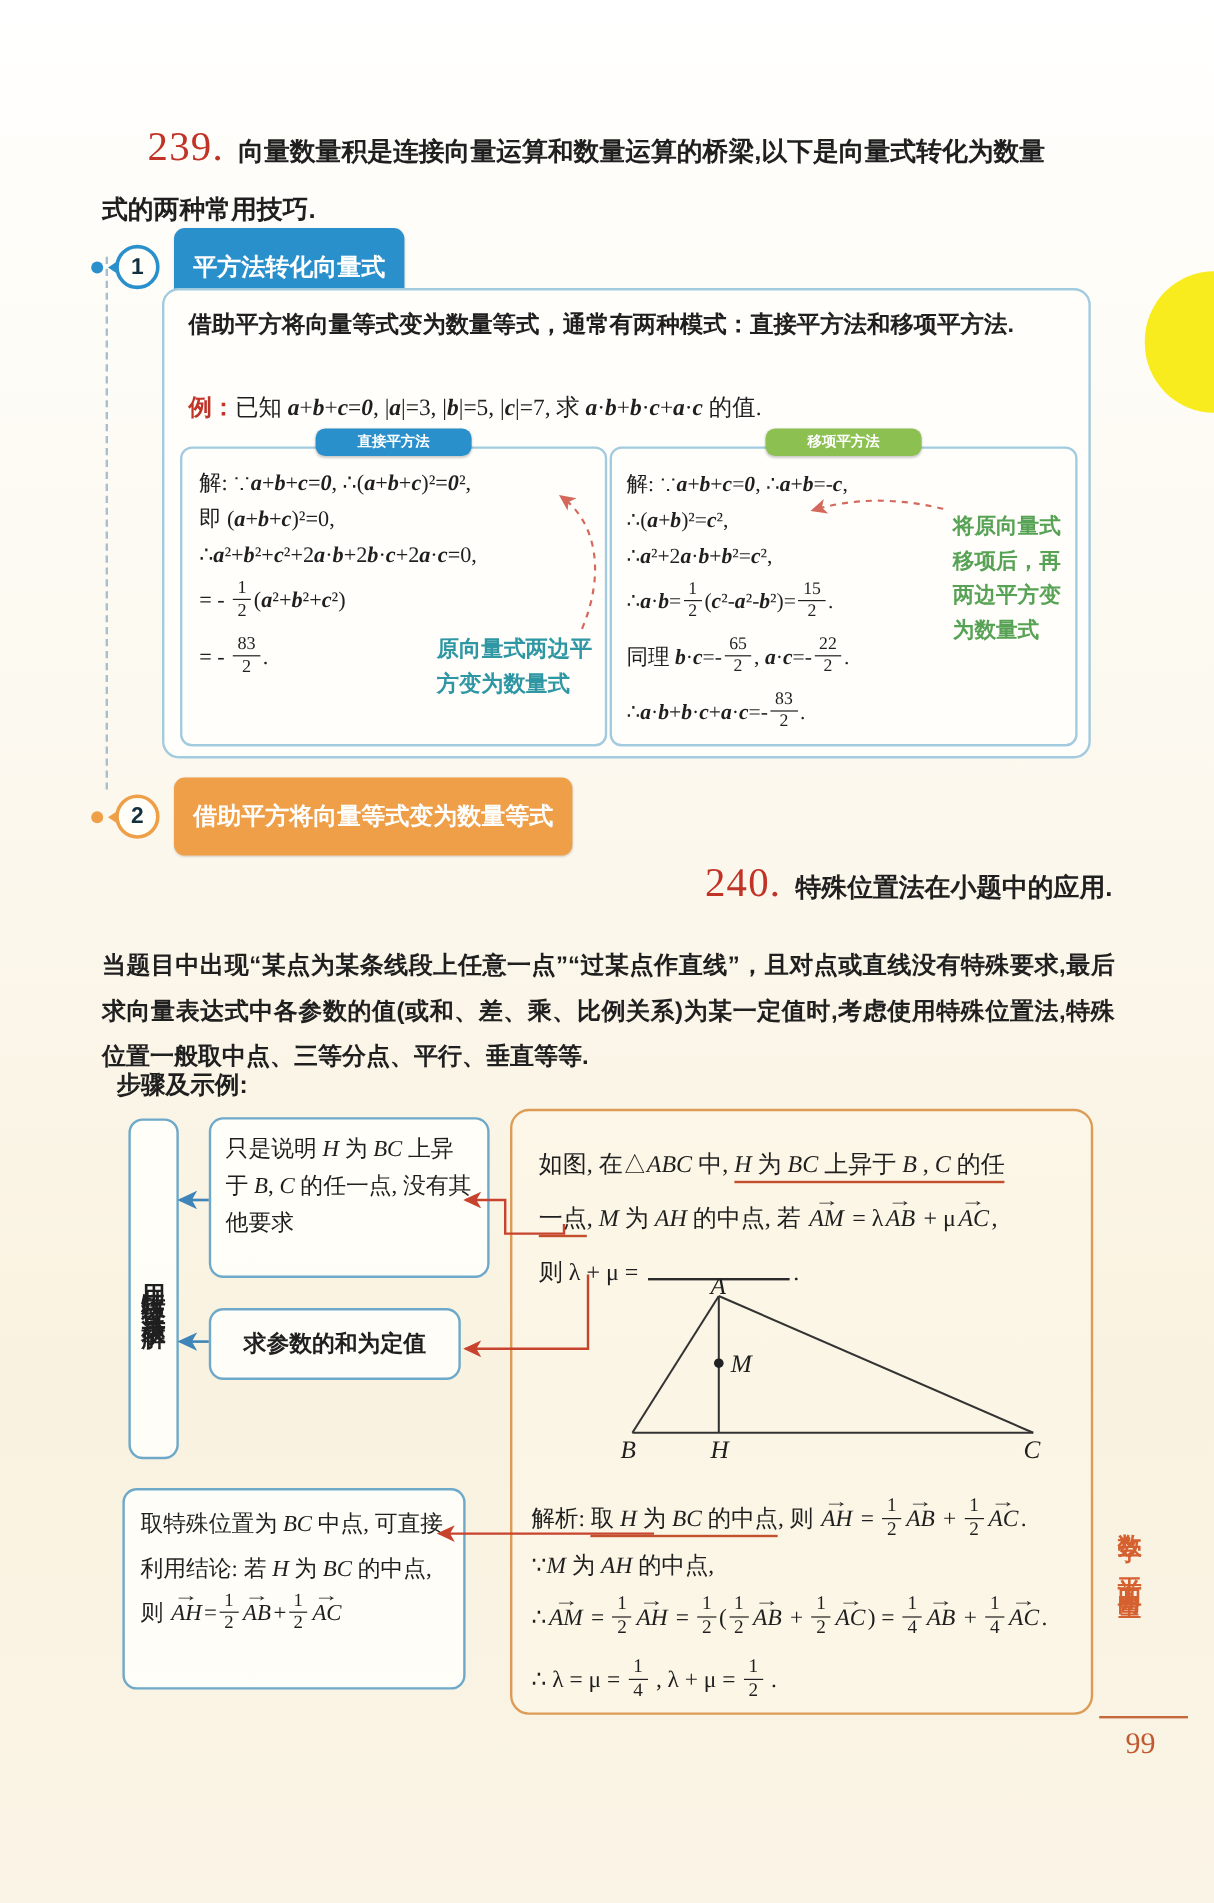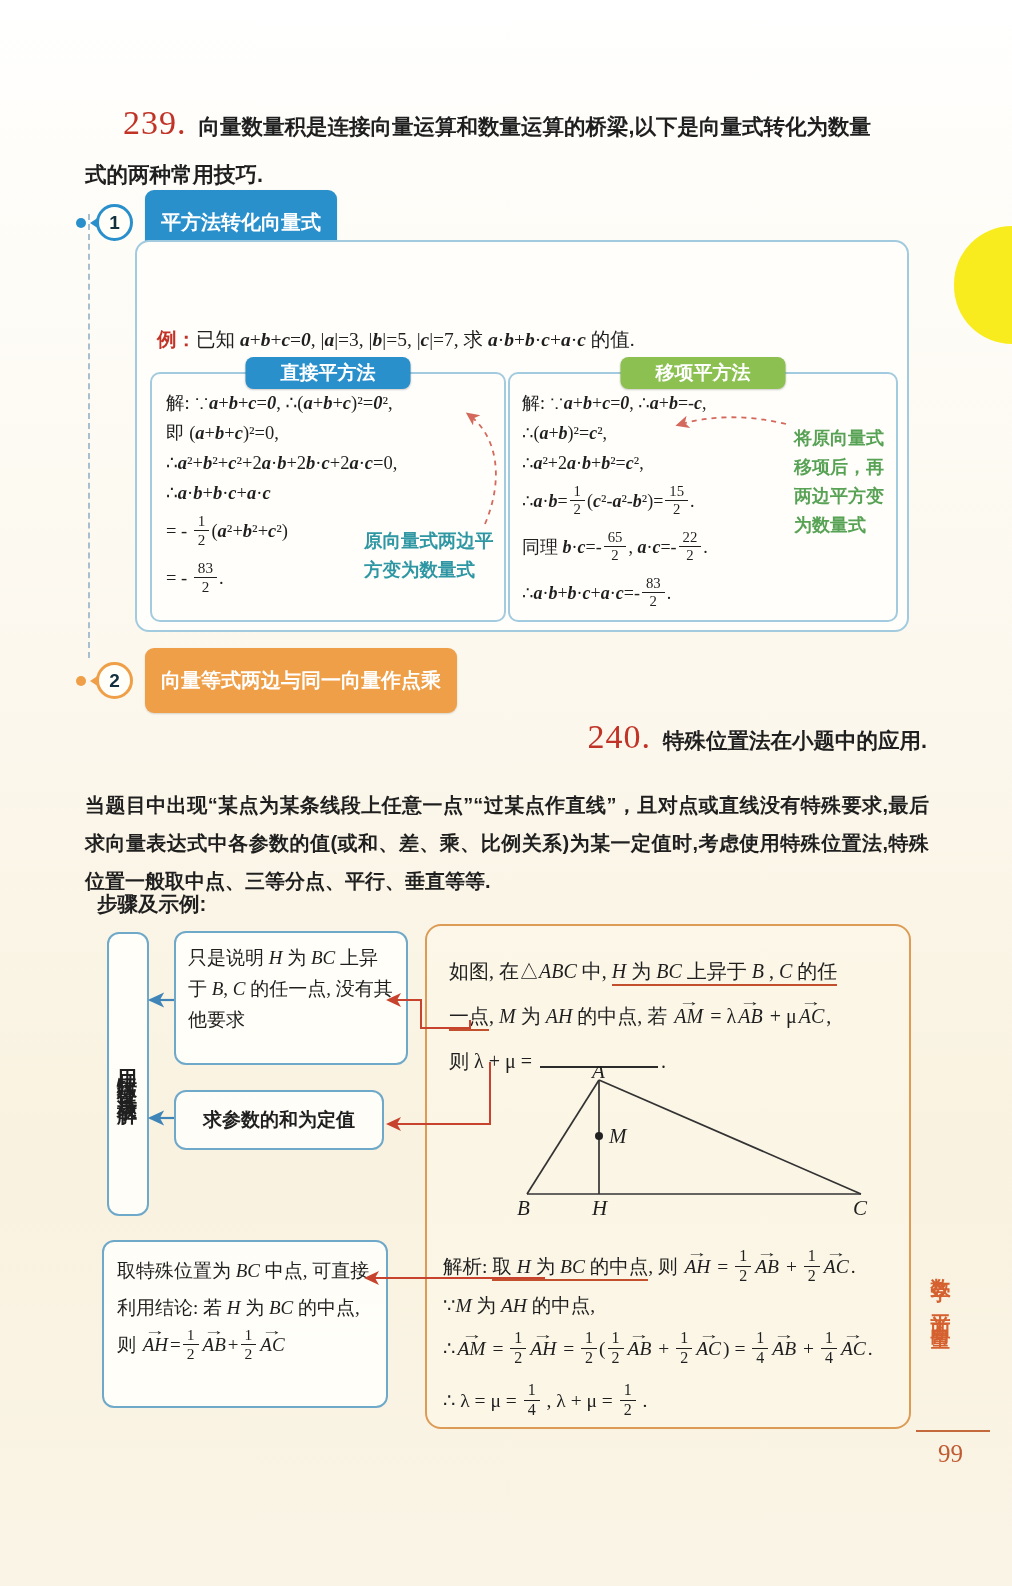--- a/index.html
+++ b/index.html
@@ -23,21 +23,21 @@
   .pin{display:flex;align-items:center;}
   .pin-dot{width:10px;height:10px;border-radius:50%;}
   .pin-tri{width:0;height:0;border-top:10px solid transparent;border-bottom:10px solid transparent;margin-left:4px;margin-right:-9px;}
   .pin-circle{width:31px;height:31px;border-radius:50%;background:#fffef8;display:flex;align-items:center;justify-content:center;
     font-size:19px;font-weight:700;color:#13303f;position:relative;z-index:1;}
   .pill{color:#fff;font-weight:700;font-size:20px;padding:19px 16px;border-radius:9px;white-space:nowrap;margin-left:12px;
     box-shadow:0 1px 2px rgba(0,0,0,.15);}
   .dash-line{position:absolute;border-left:2px dashed #a8bfcf;width:0;}
   
   .round-box{position:absolute;border-radius:14px;background:#fffefa;}
-  .tab{position:absolute;top:-17px;left:50%;transform:translateX(-50%);color:#fff;font-weight:700;font-size:19px;
+  .tab{position:absolute;top:-17px;left:50%;transform:translateX(-50%);color:#fff;font-weight:700;font-size:12px;
     padding:3px 35px;border-radius:8px;white-space:nowrap;box-shadow:0 1px 2px rgba(0,0,0,.2);}
   
   .ml{font-family:"Liberation Serif",serif;white-space:nowrap;}
   .mv{font-weight:700;font-style:italic;font-family:"Liberation Serif",serif;}
   .mi{font-style:italic;font-family:"Liberation Serif",serif;}
   .vec{position:relative;display:inline-block;font-style:italic;font-family:"Liberation Serif",serif;padding:0 2px;}
   .vec-arrow{position:absolute;top:-14px;left:50%;transform:translateX(-50%) scaleX(1.5);font-size:14px;font-style:normal;color:inherit;}
   .frac{display:inline-block;vertical-align:middle;text-align:center;font-size:.82em;line-height:1.05;margin:0 2px;position:relative;top:-2px;}
   .frac .num{display:block;border-bottom:1.5px solid currentColor;padding:0 4px 1px;}
   .frac .den{display:block;padding-top:1px;}
@@ -71,31 +71,31 @@
       <span class="pin-dot" style="background:var(--blue);"></span>
       <span class="pin-tri" style="border-right:15px solid var(--blue);"></span>
       <span class="pin-circle" style="border:3px solid var(--blue);">1</span>
     </span>
     <span class="pill" style="background:var(--blue);">平方法转化向量式</span>
   </div>
 
   <div class="dash-line" style="left:88px;top:214px;height:444px;"></div>
 
   <div class="round-box" style="left:135px;top:240px;width:770px;height:388px;border:2px solid var(--boxborder);">
+    <div class="abs" style="left:20px;top:12px;width:732px;font-size:19.5px;line-height:34px;font-weight:600;">借助平方将向量等式变为数量等式，通常有两种模式：直接平方法和移项平方法.</div>
     <div class="abs ml" style="left:20px;top:84px;font-size:19.5px;">
       <span style="color:var(--red);font-weight:700;font-family:'Liberation Sans',sans-serif;">例：</span><span>已知 <span class="mv">a</span>+<span class="mv">b</span>+<span class="mv">c</span>=<span class="mv">0</span>, |<span class="mv">a</span>|=3, |<span class="mv">b</span>|=5, |<span class="mv">c</span>|=7, 求 <span class="mv">a</span>·<span class="mv">b</span>+<span class="mv">b</span>·<span class="mv">c</span>+<span class="mv">a</span>·<span class="mv">c</span> 的值.</span>
     </div>
 
     <div class="round-box" style="left:13px;top:130px;width:352px;height:246px;border:2px solid var(--boxborder);border-radius:10px;">
       <span class="tab" style="background:var(--blue);">直接平方法</span>
       <div class="abs" style="left:14px;top:14px;font-size:18.5px;">
         <div class="ml lh30">解: ∵<span class="mv">a</span>+<span class="mv">b</span>+<span class="mv">c</span>=<span class="mv">0</span>, ∴(<span class="mv">a</span>+<span class="mv">b</span>+<span class="mv">c</span>)²=<span class="mv">0</span>²,</div>
         <div class="ml lh30">即 (<span class="mv">a</span>+<span class="mv">b</span>+<span class="mv">c</span>)²=0,</div>
         <div class="ml lh30">∴<span class="mv">a</span>²+<span class="mv">b</span>²+<span class="mv">c</span>²+2<span class="mv">a</span>·<span class="mv">b</span>+2<span class="mv">b</span>·<span class="mv">c</span>+2<span class="mv">a</span>·<span class="mv">c</span>=0,</div>
-        <div class="ml lh30">∴<span class="mv">a</span>·<span class="mv">b</span>+<span class="mv">b</span>·<span class="mv">c</span>+<span class="mv">a</span>·<span class="mv">c</span></div>
         <div class="ml lh46">= - <span class="frac"><span class="num">1</span><span class="den">2</span></span>(<span class="mv">a</span>²+<span class="mv">b</span>²+<span class="mv">c</span>²)</div>
         <div class="ml lh48">= - <span class="frac"><span class="num">83</span><span class="den">2</span></span>.</div>
       </div>
       <div class="note" style="left:212px;top:152px;width:134px;color:var(--tealnote);font-size:18.5px;line-height:29px;">原向量式两边平方变为数量式</div>
       <svg class="overlay" width="352" height="246" viewBox="0 0 352 246">
         <defs>
             <marker id="mrL" markerWidth="9" markerHeight="9" refX="6" refY="3.5" orient="auto">
               <path d="M7.5,3.5 L0,0 L2,3.5 L0,7 Z" fill="#d4685c"></path>
             </marker>
           </defs>
@@ -124,21 +124,21 @@
       </svg>
     </div>
   </div>
 
   <div class="point-row" style="left:76px;top:648px;">
     <span class="pin">
       <span class="pin-dot" style="background:var(--orange);"></span>
       <span class="pin-tri" style="border-right:15px solid var(--orange);"></span>
       <span class="pin-circle" style="border:3px solid var(--orange);">2</span>
     </span>
-    <span class="pill" style="background:var(--orange);">向量等式两边与同一向量作点乘</span>
+    <span class="pill" style="background:var(--orange);">借助平方将向量等式变为数量等式</span>
   </div>
 
   <div class="abs" style="left:85px;top:718px;width:842px;text-align:right;">
     <span class="sec-num" style="margin-left:38px;">240.</span><span class="sec-title">特殊位置法在小题中的应用.</span>
   </div>
 
   <div class="abs" style="left:85px;top:786px;width:844px;font-size:20px;line-height:38px;font-weight:600;text-align:justify;">当题目中出现“某点为某条线段上任意一点”“过某点作直线”，且对点或直线没有特殊要求,最后求向量表达式中各参数的值(或和、差、乘、比例关系)为某一定值时,考虑使用特殊位置法,特殊位置一般取中点、三等分点、平行、垂直等等.</div>
 
   <div class="abs" style="left:97px;top:890px;font-size:20.5px;font-weight:700;">步骤及示例:</div>
 

